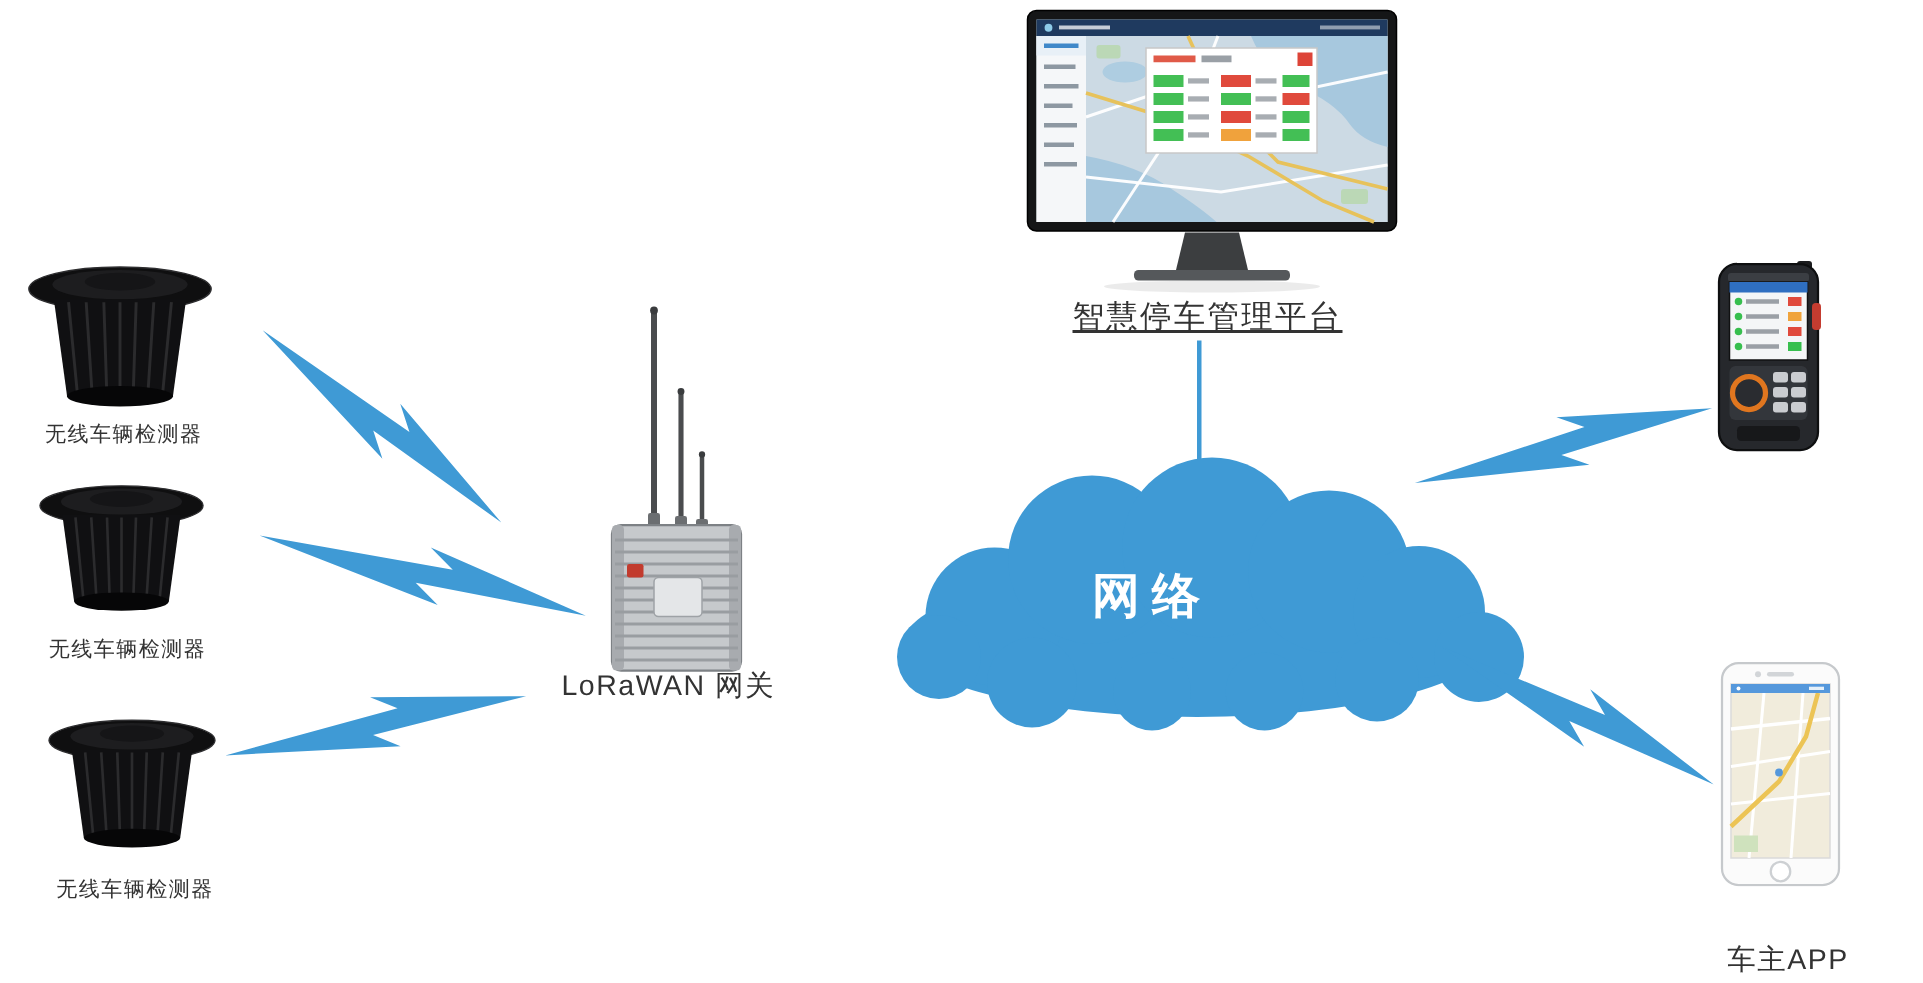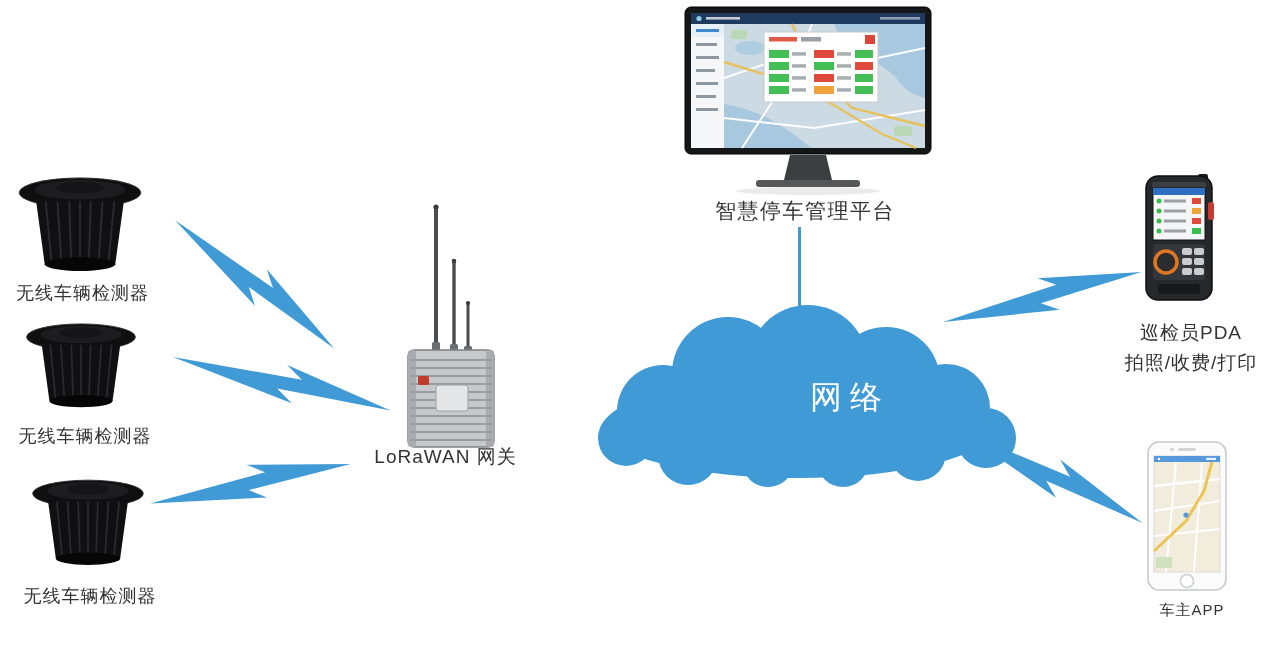--- a/index.html
+++ b/index.html
@@ -1,22 +1,22 @@
 <!DOCTYPE html>
 <html style="--primary-blue: #3f9ad5; --label-text: #333333; --cloud-text: #ffffff;"><head>
 <meta charset="utf-8">
 <style>
   * { margin:0; padding:0; box-sizing:border-box; }
   html,body { background:#ffffff; }
   body { font-family:"Liberation Sans","DejaVu Sans",sans-serif; }
   .canvas { position:relative; width:1282px; height:655px; background:#ffffff; overflow:hidden; }
   .abs { position:absolute; }
-  .lbl { position:absolute; color:var(--label-text,#333333); font-size:18px; letter-spacing:1px; text-align:center; }
-  .lbl-lg { font-size:21px; font-weight:500; letter-spacing:1.5px; }
-  .cloud-lbl { position:absolute; color:var(--cloud-text,#ffffff); font-size:32px; font-weight:normal; letter-spacing:8px; text-align:right; padding-left:8px; }
+  .lbl { position:absolute; color:var(--label-text,#333333); font-size:14px; letter-spacing:1px; text-align:center; }
+  .lbl-lg { font-size:21px; font-weight:500; letter-spacing:1.5px;text-decoration:underline; }
+  .cloud-lbl { position:absolute; color:var(--cloud-text,#ffffff); font-size:32px; font-weight:bold; letter-spacing:8px; text-align:left; padding-left:8px; }
   .bolt { position:absolute; width:200px; height:60px; transform-origin:0 50%; }
   .bolt polygon { fill:var(--primary-blue,#3f9ad5); }
   .connector { position:absolute; background:var(--primary-blue,#3f9ad5); }
   .two-line { line-height:30px; }
 </style>
 </head>
 <body>
 
 <div class="canvas">
 
@@ -201,24 +201,20 @@
     <g fill="#caccd0">
       <rect x="40" y="74" width="10" height="7" rx="2"></rect>
         <rect x="52" y="74" width="10" height="7" rx="2"></rect>
       <rect x="40" y="84" width="10" height="7" rx="2"></rect>
         <rect x="52" y="84" width="10" height="7" rx="2"></rect>
       <rect x="40" y="94" width="10" height="7" rx="2"></rect>
         <rect x="52" y="94" width="10" height="7" rx="2"></rect>
     </g>
     <rect x="16" y="110" width="42" height="10" rx="3" fill="#17181a"></rect>
   </svg>
-  <div class="lbl two-line" style="left:1100px;top:318px;width:182px;font-size:19px">
-    <div>巡检员PDA</div>
-    <div>拍照/收费/打印</div>
-  </div>
 
   <svg class="abs" style="left:1146px;top:441px" width="82" height="150" viewBox="0 0 82 150">
     <rect x="2" y="1" width="78" height="148" rx="11" fill="#fbfbfb" stroke="#c6c9cc" stroke-width="1.5"></rect>
     <rect x="32" y="7" width="18" height="3" rx="1.5" fill="#d2d5d8"></rect>
     <circle cx="26" cy="8.5" r="2" fill="#d2d5d8"></circle>
     <rect x="8" y="15" width="66" height="116" fill="#f1ecdc" stroke="#dadada"></rect>
     <g>
       <path d="M20,131 L30,21" stroke="#ffffff" stroke-width="2" fill="none"></path>
       <path d="M48,131 L56,21" stroke="#ffffff" stroke-width="2" fill="none"></path>
       <path d="M8,45 L74,38" stroke="#ffffff" stroke-width="2.4" fill="none"></path>
@@ -226,17 +222,17 @@
       <path d="M8,95 L74,88" stroke="#ffffff" stroke-width="2" fill="none"></path>
       <path d="M8,110 L40,80 L58,50 L66,21" stroke="#ecc455" stroke-width="3" fill="none"></path>
       <rect x="10" y="116" width="16" height="11" fill="#cfe2bd"></rect>
       <circle cx="40" cy="74" r="2.6" fill="#5598dc"></circle>
     </g>
     <rect x="8" y="15" width="66" height="6" fill="#5598dc"></rect>
     <circle cx="13" cy="18" r="1.3" fill="#ffffff"></circle>
     <rect x="60" y="16.8" width="10" height="2.2" fill="#ffffff" opacity=".85"></rect>
     <circle cx="41" cy="140" r="6.5" fill="#ffffff" stroke="#cdd0d3" stroke-width="1.5"></circle>
   </svg>
-  <div class="lbl two-line" style="left:1108px;top:595px;width:168px;font-size:15px">
+  <div class="lbl two-line" style="left:1108px;top:626px;width:168px;font-size:19px">
     <div>车主APP</div>
   </div>
 
 </div>
 
 </body></html>

